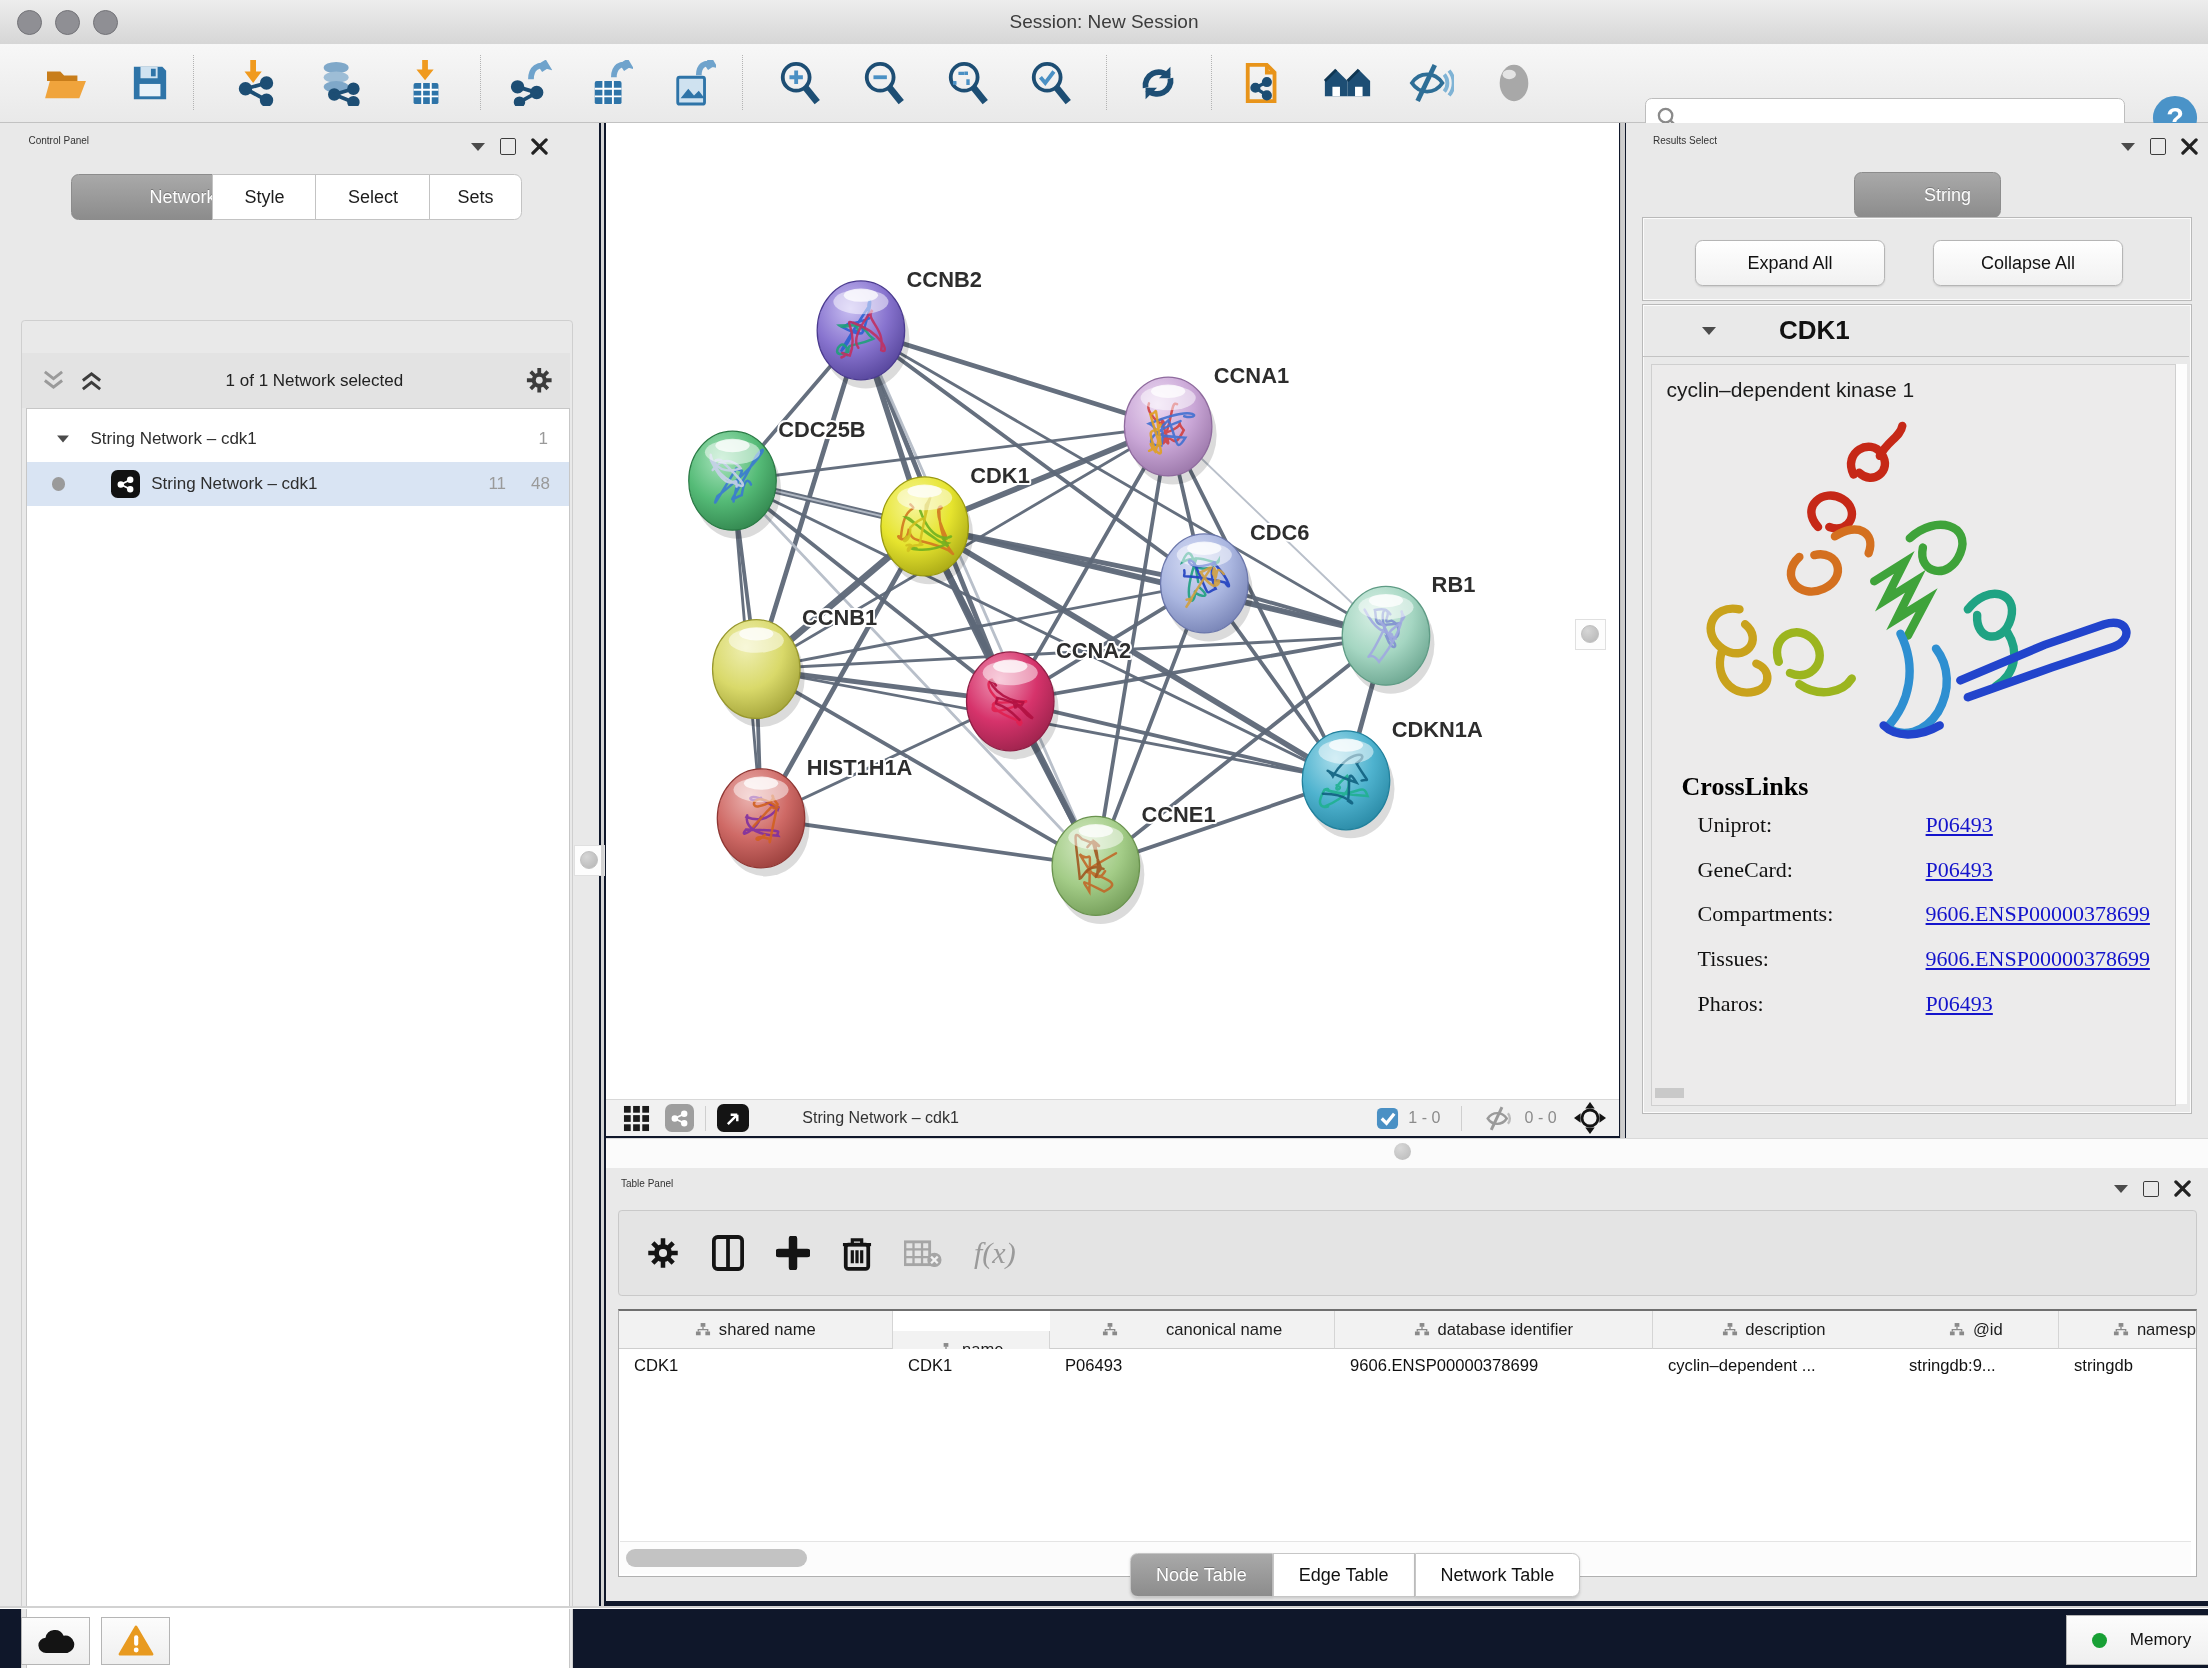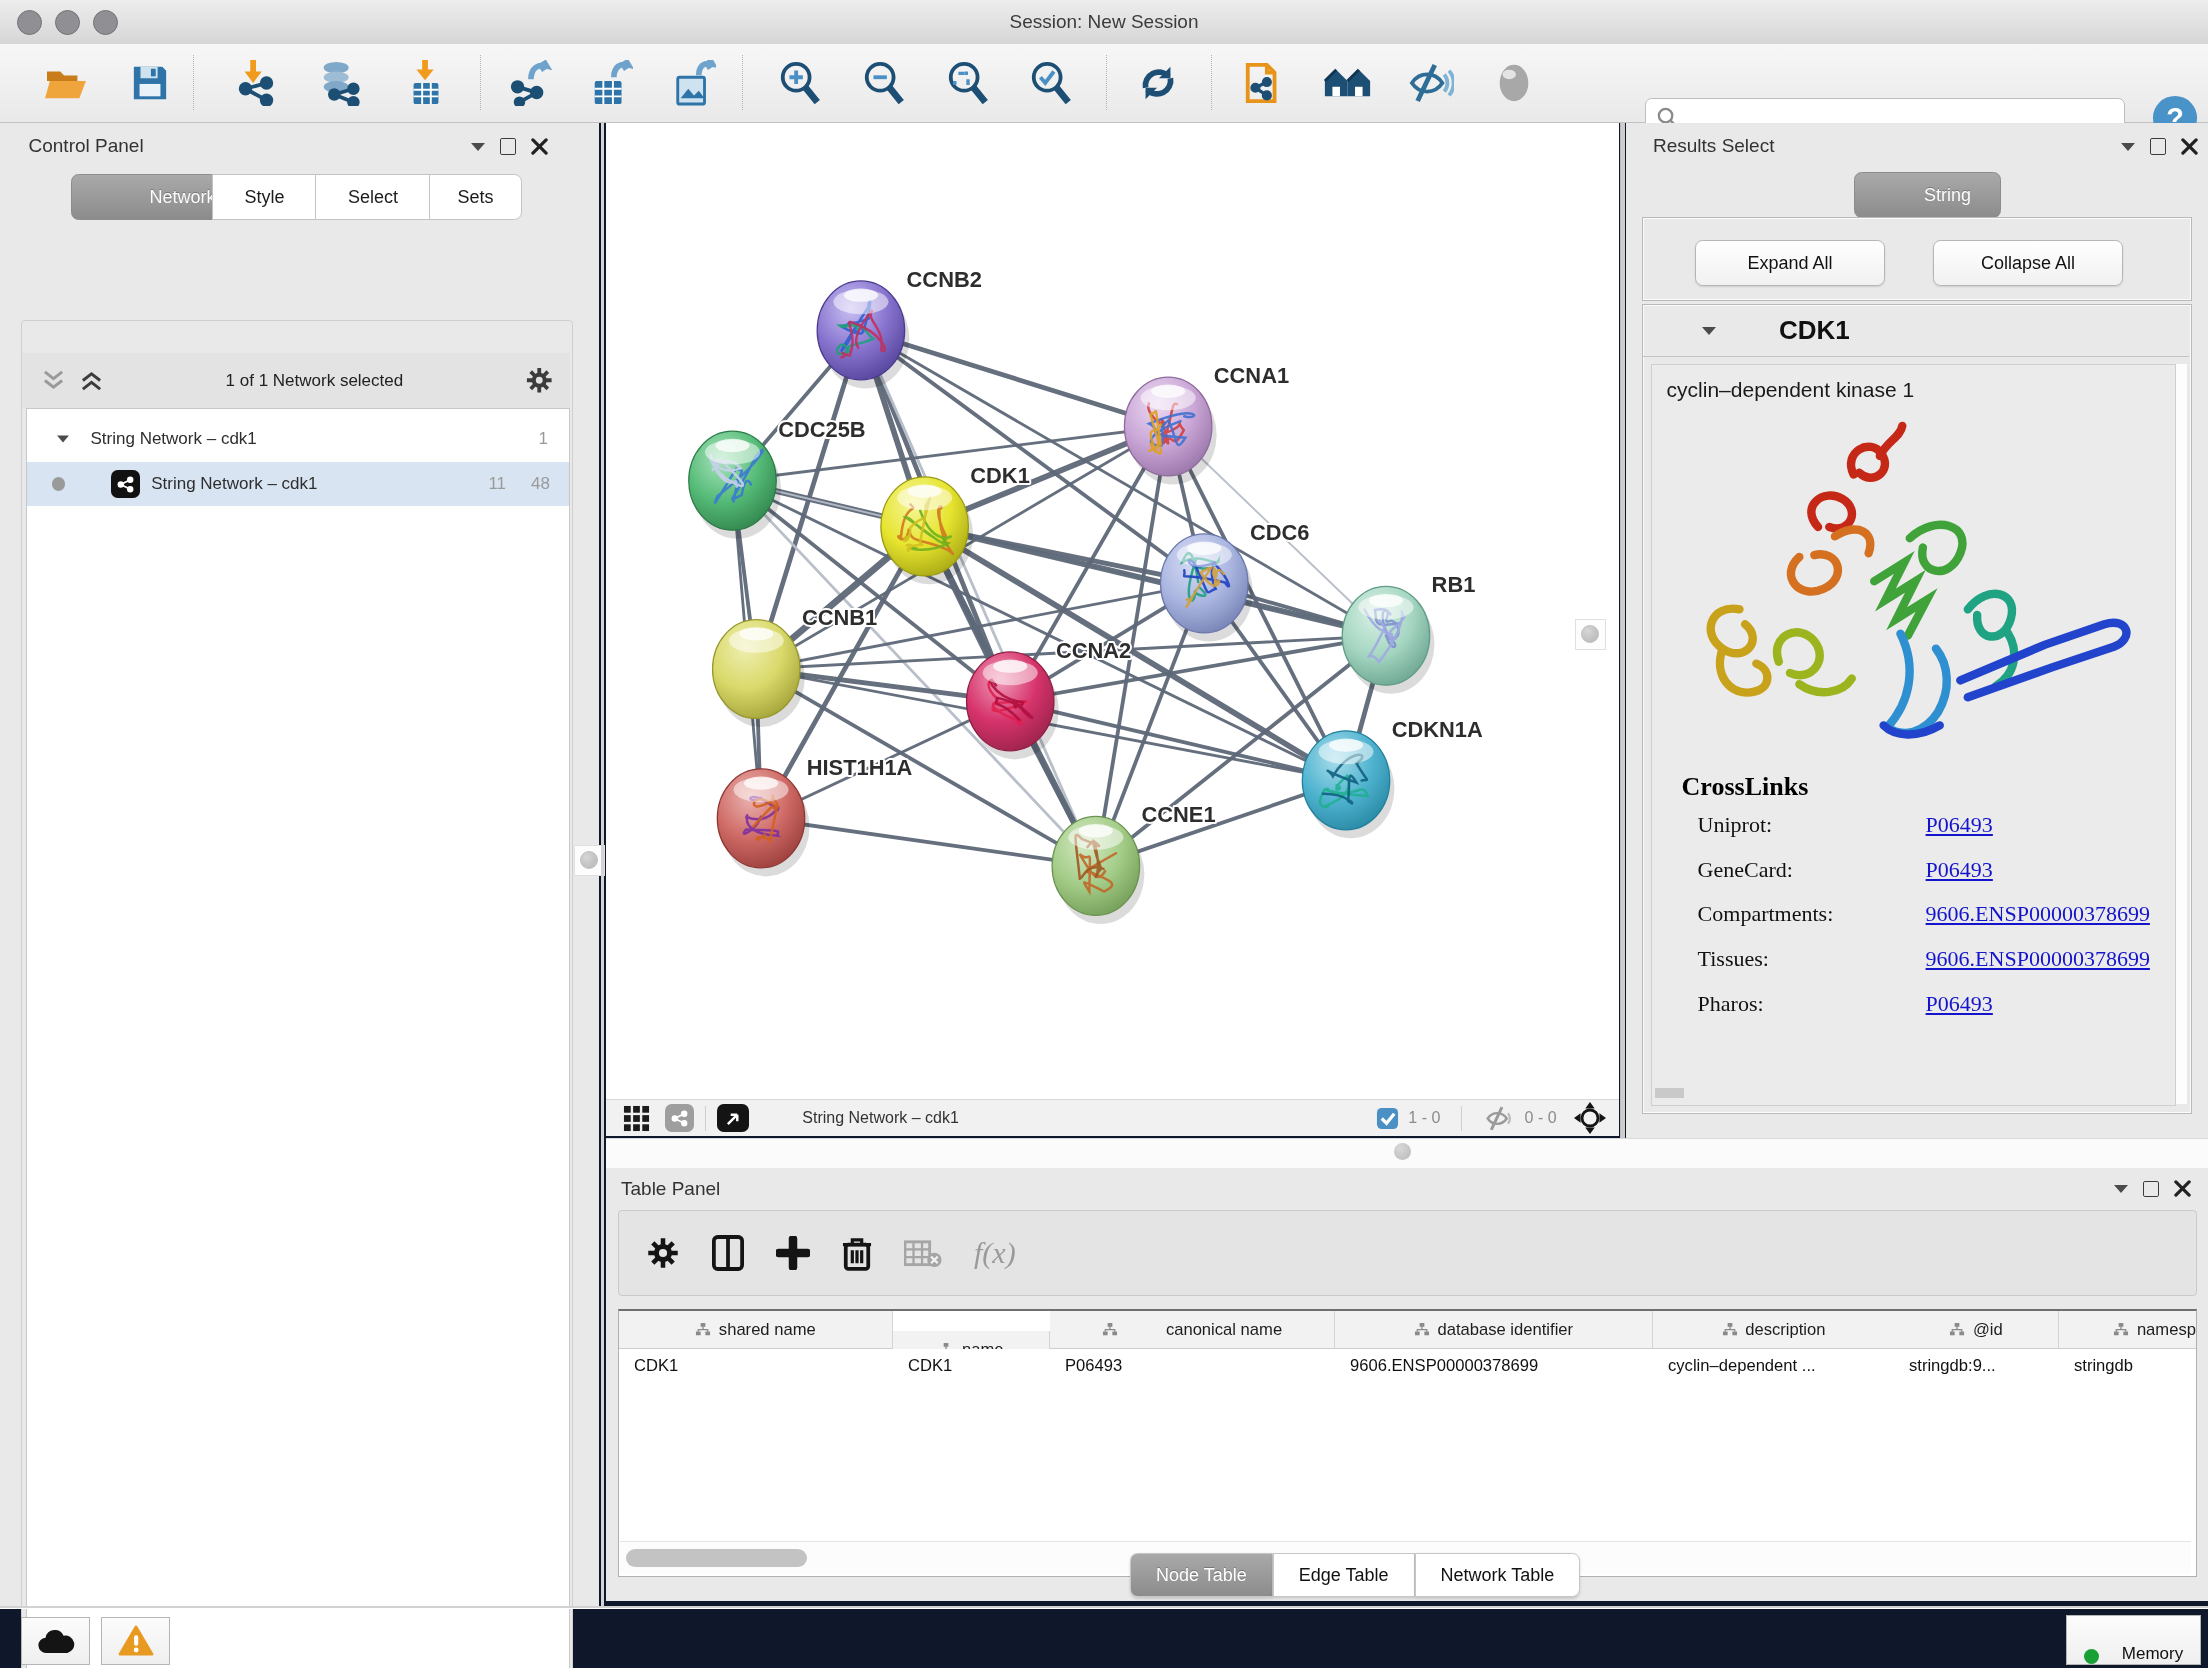--- a/index.html
+++ b/index.html
@@ -14,21 +14,21 @@
   
   .toolbar{left:0;top:44px;width:2208px;height:78px;
     background:linear-gradient(#f7f7f7,#e9e9e9);border-bottom:1px solid #c2c2c2;}
   .tbtn{width:55px;height:59px;top:9.5px;display:flex;align-items:center;justify-content:center;border-radius:5.7px;}
   .tsep{top:11.4px;width:0;height:55px;border-left:1.9px dotted #b3b3b3;}
   .searchbox{left:1645px;top:54px;width:480px;height:38px;background:#fff;border:1px solid #bdbdbd;
     border-radius:6.7px;display:flex;align-items:center;padding-left:9.5px;box-sizing:border-box;}
   .searchbox input{border:none;outline:none;font-size:17px;flex:1;background:transparent;
     font-family:"Liberation Sans",sans-serif;}
   
-  .ptitle{font-size:19px;color:#333;}
+  .ptitle{font-size:10px;color:#333;}
   .pctl{display:flex;gap:15px;align-items:center;}
   .tri-down{width:0;height:0;border-left:7.6px solid transparent;border-right:7.6px solid transparent;border-top:8.6px solid #4b4b4b;}
   .float-sq{width:14.3px;height:14.3px;border:1.9px solid #3c3c3c;border-radius:1.9px;background:transparent;}
   .tab{height:44px;display:flex;align-items:center;justify-content:center;font-size:18px;
     background:#fff;border:1px solid #c3c3c3;color:#1c1c1c;}
   .tab.sel{background:linear-gradient(#a9a9a9,#8c8c8c);color:#fdfdfd;border-color:#8c8c8c;
     text-shadow:0 -1px 0 rgba(0,0,0,.25);padding-left:40px;}
   .btn{background:linear-gradient(#ffffff,#f1f1f1);border:1px solid #b5b5b5;border-radius:7.6px;
     display:flex;align-items:center;justify-content:center;font-size:18px;color:#111;
     box-shadow:0 1px 1.9px rgba(0,0,0,.12);}
@@ -69,21 +69,21 @@
   .hthumb{position:absolute;left:5.7px;top:6.7px;width:181px;height:18px;border-radius:9.5px;background:#c3c3c3;}
   .btabs{left:1130px;top:1553px;height:42px;display:flex;}
   .btab{height:42px;padding:0 25px;display:flex;align-items:center;font-size:18px;background:#fff;
     border:1px solid #c6c6c6;color:#111;box-shadow:0 1.9px 2.9px rgba(0,0,0,.15);}
   .btab.sel{background:linear-gradient(#a9a9a9,#8c8c8c);color:#fff;text-shadow:0 -1px 0 rgba(0,0,0,.25);}
   
   .statusline{left:0;top:1606px;width:2208px;height:1.9px;background:#d2d2d2;border-bottom:1px solid #fff;}
   .sbtn{top:1617px;width:67px;height:46px;background:linear-gradient(#fcfcfc,#efefef);
     border:1.9px solid #b5b5b5;display:flex;align-items:center;justify-content:center;}
   .membtn{left:2066px;top:1615px;width:133px;height:48px;background:linear-gradient(#fcfcfc,#efefef);
-    border:1.9px solid #b5b5b5;display:flex;align-items:flex-end;justify-content:center;gap:23px;font-size:17px;color:#111;}
+    border:1.9px solid #b5b5b5;display:flex;align-items:center;justify-content:center;gap:23px;font-size:17px;color:#111;padding-left:8px;}
   .dot{width:15px;height:15px;border-radius:50%;background:#18a035;}
   svg{display:block;}
   text.nlabel{font-family:"Liberation Sans",sans-serif;font-size:23px;font-weight:600;fill:#2d2d2d;
     paint-order:stroke;stroke:#ffffff;stroke-width:4px;stroke-linejoin:round;}
 </style>
 </head>
 <body>
 
 <div class="app">
 

